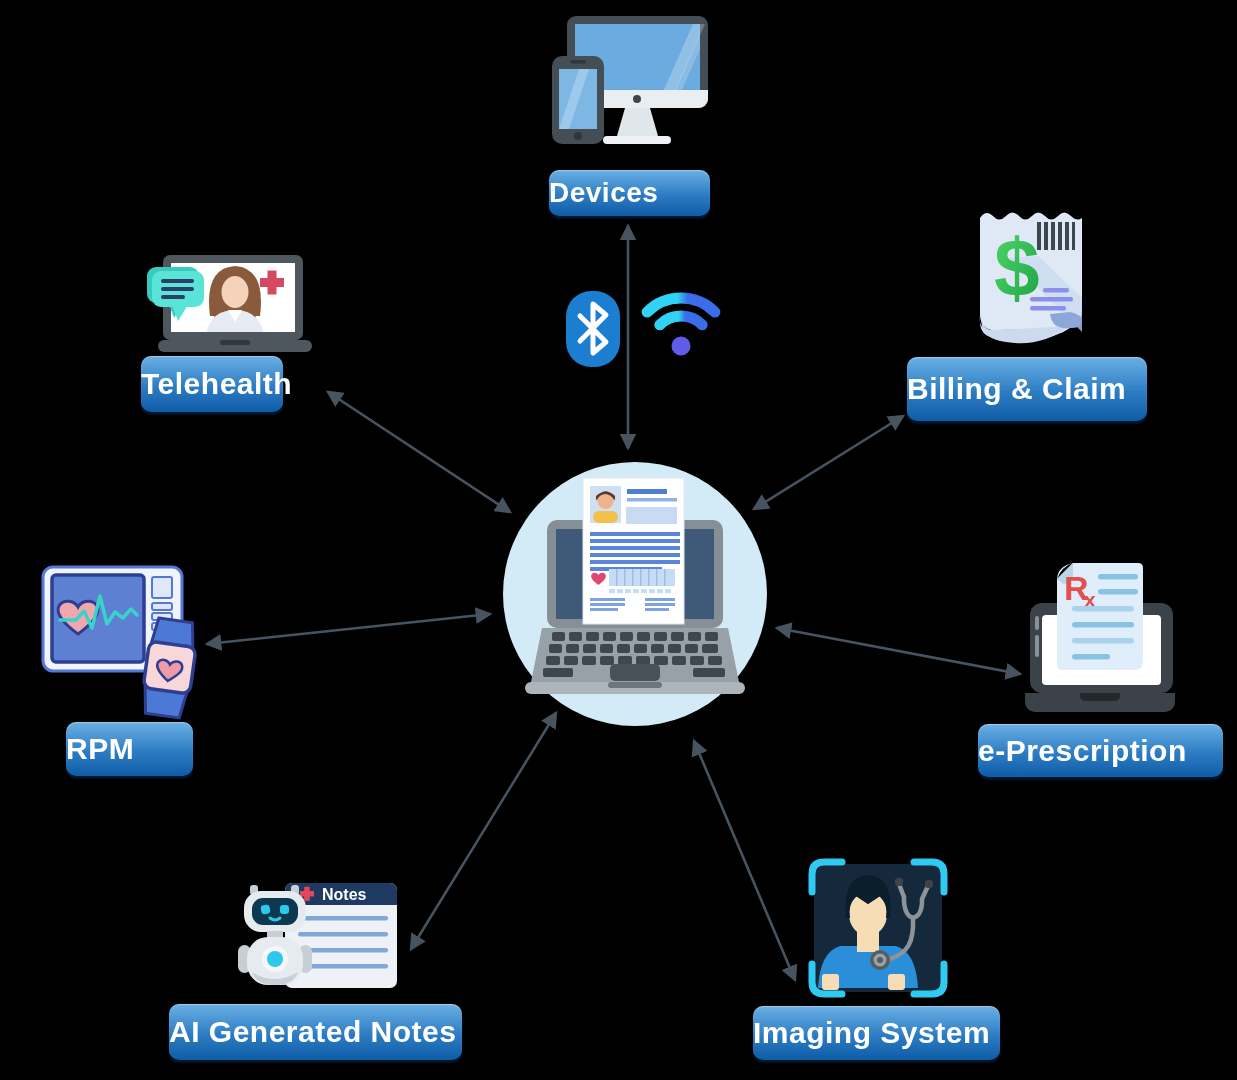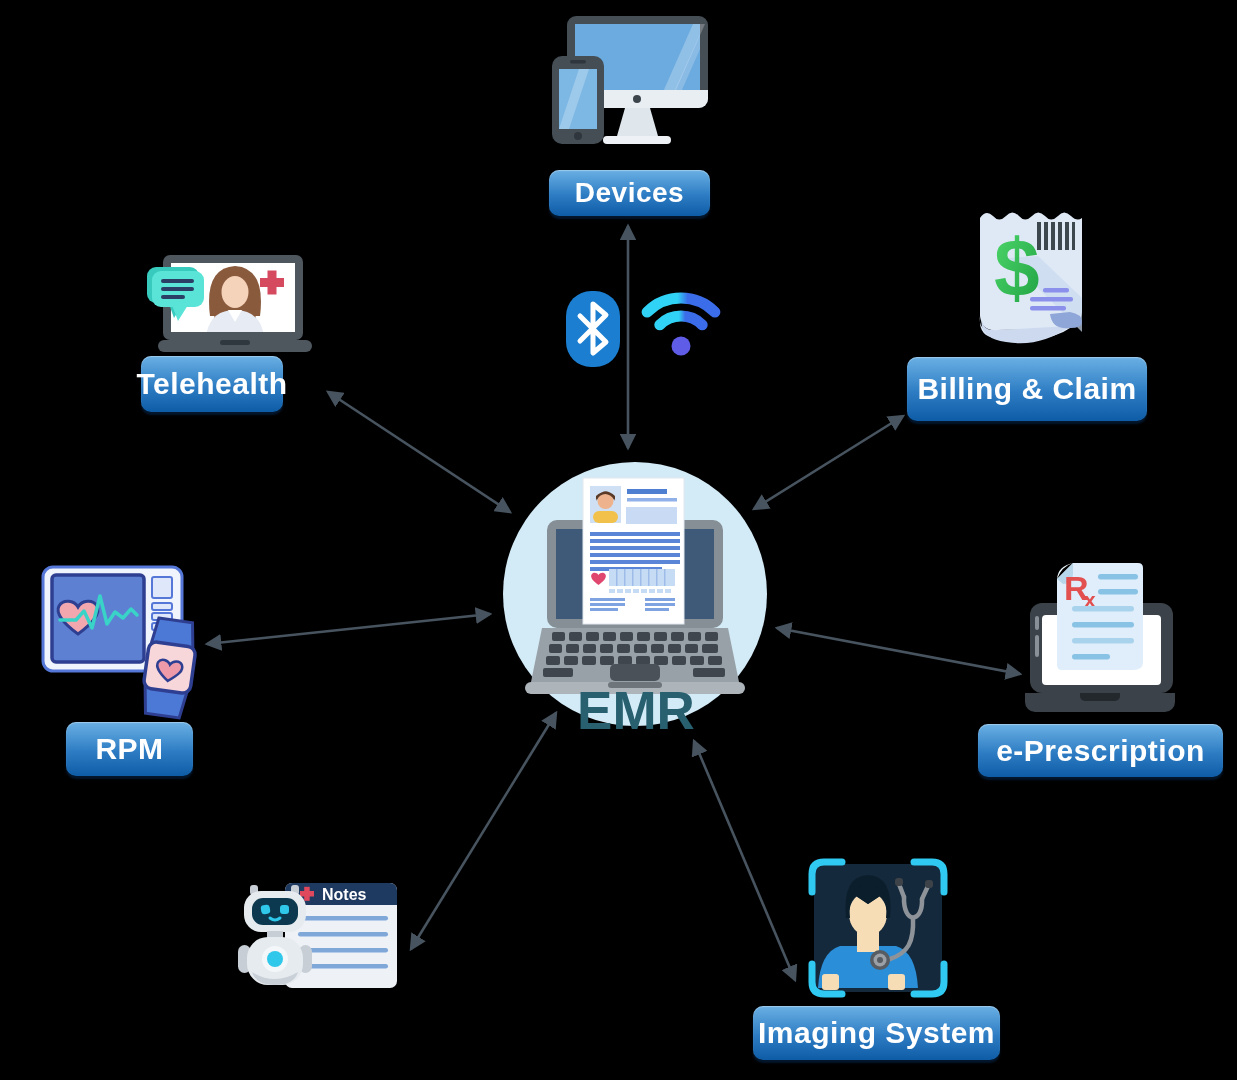--- a/index.html
+++ b/index.html
@@ -1,19 +1,19 @@
 <!DOCTYPE html>
 <html><head>
 <meta charset="utf-8">
 <style>
   html,body{margin:0;padding:0;background:#000;}
   #canvas{position:relative;width:1237px;height:1080px;background:#000;overflow:hidden;
           font-family:"Liberation Sans",sans-serif;}
   .label-btn{
-    position:absolute;display:flex;align-items:center;justify-content:center;
+    position:absolute;display:flex;align-items:center;
     background:linear-gradient(180deg,#6ab0e4 0%,#2d7cc3 55%,#0e5ca6 100%);
     border-radius:10px;color:#fff;font-weight:600;
     box-shadow:0 3px 2px rgba(5,40,80,.55), inset 0 1px 1px rgba(255,255,255,.35);
     letter-spacing:.5px;white-space:nowrap;
   }
   #emr-label{
     position:absolute;left:563px;top:680px;width:146px;text-align:center;
     font-size:53px;font-weight:900;color:#28606f;letter-spacing:0px;z-index:3;
   }
   .icon-svg{position:absolute;z-index:10;}
@@ -112,21 +112,20 @@
         <rect x="95" y="150" width="35" height="3"></rect>
           <rect x="95" y="155" width="35" height="3"></rect>
           <rect x="95" y="160" width="28" height="3"></rect>
         <rect x="150" y="150" width="30" height="3"></rect>
           <rect x="150" y="155" width="30" height="3"></rect>
           <rect x="150" y="160" width="24" height="3"></rect>
       </g>
     </g>
   </svg>
 
-  <div id="emr-label">EMR</div>
 
   <svg id="arrow-layer" width="1237" height="1080" viewBox="0 0 1237 1080">
     <defs>
       <marker id="ah" viewBox="0 0 10 10" refX="8.5" refY="5" markerWidth="6.5" markerHeight="6.5" orient="auto-start-reverse">
         <path d="M0,0 L10,5 L0,10 z" fill="#47545f"></path>
       </marker>
     </defs>
     <g stroke="#47545f" stroke-width="2.6">
       <line x1="628" y1="226" x2="628" y2="448" marker-start="url(#ah)" marker-end="url(#ah)"></line>
       <line x1="328" y1="392" x2="510" y2="512" marker-start="url(#ah)" marker-end="url(#ah)"></line>
@@ -319,20 +318,23 @@
       <path d="M34,52 q5,4 10,0" stroke="#2fc7ea" stroke-width="3" fill="none" stroke-linecap="round"></path>
       <rect x="31" y="65" width="16" height="7" fill="#c8ced6"></rect>
       <rect x="2" y="79" width="13" height="28" rx="6.5" fill="#c8ced6"></rect>
       <rect x="63" y="79" width="13" height="28" rx="6.5" fill="#c8ced6"></rect>
       <rect x="11" y="71" width="56" height="48" rx="21" fill="#e6ebef"></rect>
       <path d="M16,106 q23,14 46,0 q-4,13 -23,13 q-19,0 -23,-13 Z" fill="#c9d0d8"></path>
       <circle cx="39" cy="93" r="13" fill="#f4f7f9"></circle>
       <circle cx="39" cy="93" r="8" fill="#2fc7ea"></circle>
     </g>
   </svg>
+  <div class="label-btn" style="left:169px;top:1004px;width:293px;height:56px;font-size:30px">
+    <span>AI Generated Notes</span>
+  </div>
 
   <svg class="icon-svg" style="left:806px;top:856px" width="144" height="144" viewBox="0 0 144 144">
     <defs>
         <clipPath id="imgc">
           <rect x="8" y="8" width="128" height="128" rx="12"></rect>
         </clipPath>
       </defs>
     <rect x="8" y="8" width="128" height="128" rx="12" fill="#15293c"></rect>
     <g clip-path="url(#imgc)">
       <path d="M12,132 Q14,96 34,90 L90,90 Q110,96 112,132 Z" fill="#2a8ed8"></path>

